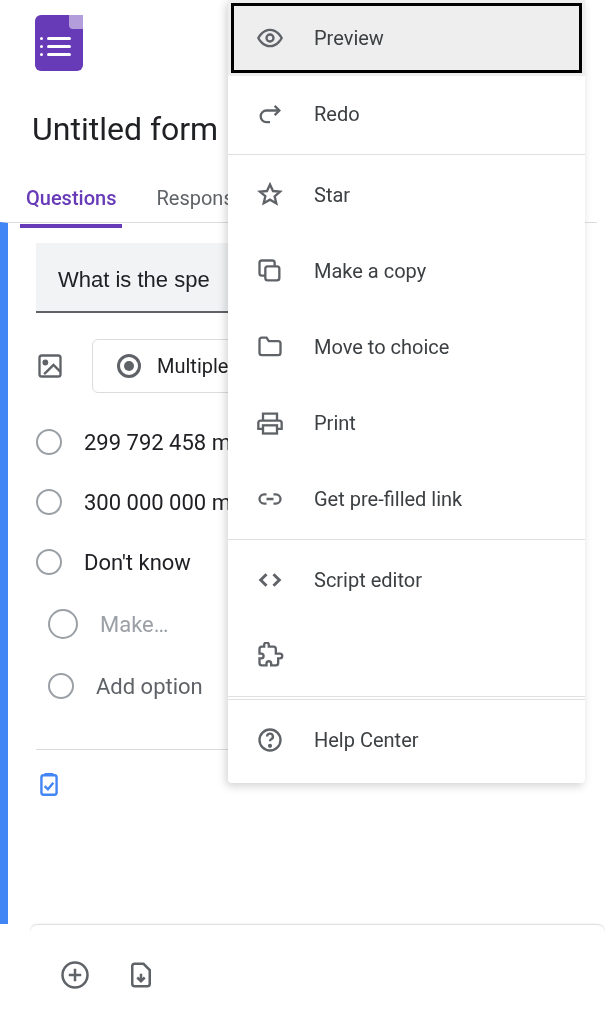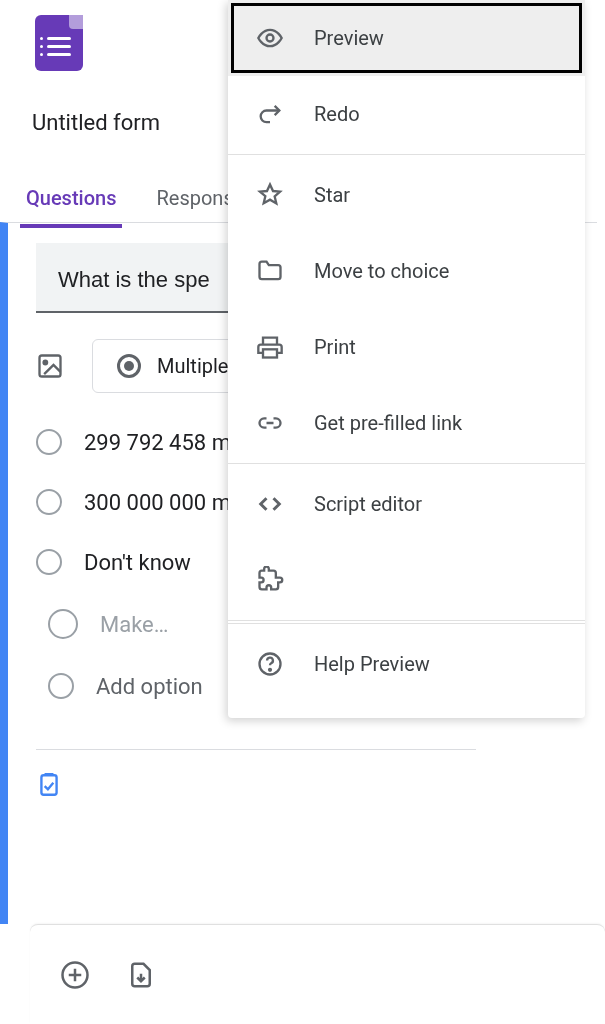--- a/index.html
+++ b/index.html
@@ -32,21 +32,21 @@
     position: absolute;
     top: 22px; left: 12px; right: 12px;
     display: flex; flex-direction: column; gap: 5px;
   }
   .app-logo .line { height: 3px; background: #fff; border-radius: 2px; position: relative;}
   .app-logo .line::before { content:""; position:absolute; left:-7px; top:0; width:3px; height:3px; background:#fff; border-radius:50%;}
   .form-title {
     position: absolute;
     top: 110px;
     left: 32px;
-    font-size: 22px;
+    font-size: 32px;
     color: #202124;
   }
   .tabs {
     position: absolute;
     top: 180px;
     left: 20px;
     display: flex;
     gap: 28px;
     font-size: 20px;
   }
@@ -145,21 +145,21 @@
   .tool-icon { width:30px; height:30px; color:#5f6368; cursor:pointer;}
   .overflow-menu {
     position:absolute;
     top: 0;
     left: 228px;
     width: 357px;
     background:#fff;
     box-shadow: -2px 3px 10px rgba(0,0,0,0.18);
     border-radius: 0 0 4px 4px;
     z-index: 20;
-    padding-bottom: 16px;
+    padding-bottom: 5px;
   }
   .menu-item {
     display:flex;
     align-items:center;
     gap: 30px;
     padding: 24px 28px;
     font-size: 20px;
     color:#3c4043;
     cursor:pointer;
   }
@@ -272,20 +272,29 @@
     <span class="menu-icon">
       <svg viewBox="0 0 24 24" width="28" height="28" fill="none" stroke="currentColor" stroke-width="2">
           <path d="M12 3l2.6 5.6 6 .5-4.6 4.1 1.4 6-5.4-3.2L6.6 19l1.4-6L3.4 9.1l6-.5L12 3z"></path>
         </svg>
     </span>
     <span>Star</span>
   </div>
   <div class="menu-item">
     <span class="menu-icon">
       <svg viewBox="0 0 24 24" width="28" height="28" fill="none" stroke="currentColor" stroke-width="2">
+          <rect x="8" y="8" width="12" height="12" rx="2"></rect>
+          <path d="M16 8V5a2 2 0 0 0-2-2H5a2 2 0 0 0-2 2v9a2 2 0 0 0 2 2h3"></path>
+        </svg>
+    </span>
+    <span>Make a copy</span>
+  </div>
+  <div class="menu-item">
+    <span class="menu-icon">
+      <svg viewBox="0 0 24 24" width="28" height="28" fill="none" stroke="currentColor" stroke-width="2">
           <path d="M3 6a2 2 0 0 1 2-2h4l2 3h8a2 2 0 0 1 2 2v8a2 2 0 0 1-2 2H5a2 2 0 0 1-2-2V6z"></path>
         </svg>
     </span>
     <span>Move to choice</span>
   </div>
   <div class="menu-item">
     <span class="menu-icon">
       <svg viewBox="0 0 24 24" width="28" height="28" fill="none" stroke="currentColor" stroke-width="2">
           <rect x="6" y="14" width="12" height="7"></rect>
           <path d="M6 10V4h12v6M4 10h16a2 2 0 0 1 2 2v5h-4m-12 0H2v-5a2 2 0 0 1 2-2"></path>
@@ -320,15 +329,15 @@
   <div class="menu-divider"></div>
   <div class="menu-divider"></div>
   <div class="menu-item">
     <span class="menu-icon">
       <svg viewBox="0 0 24 24" width="28" height="28" fill="none" stroke="currentColor" stroke-width="2">
           <circle cx="12" cy="12" r="9"></circle>
           <path d="M9.5 9a2.5 2.5 0 1 1 3.5 2.3c-.8.4-1 1-1 1.7"></path>
           <circle cx="12" cy="17" r="0.8" fill="currentColor"></circle>
         </svg>
     </span>
-    <span>Help Preview</span>
+    <span>Help Center</span>
   </div>
 </div>
 
 </body></html>

